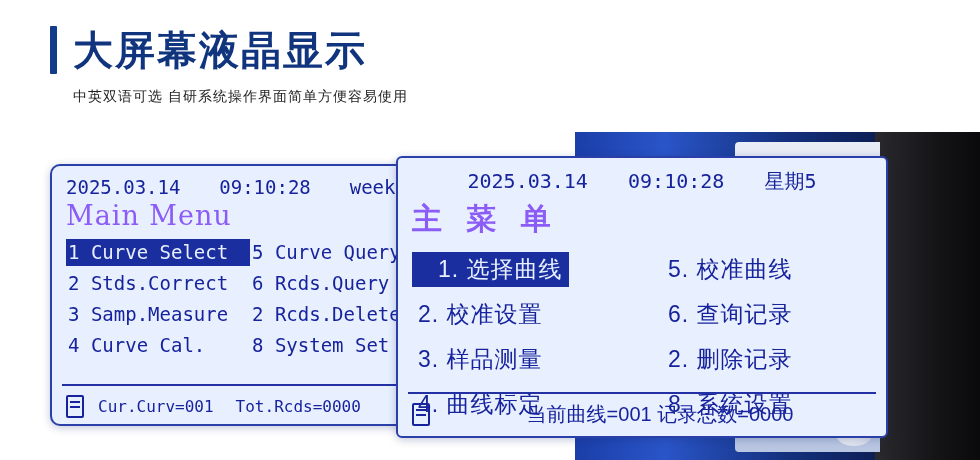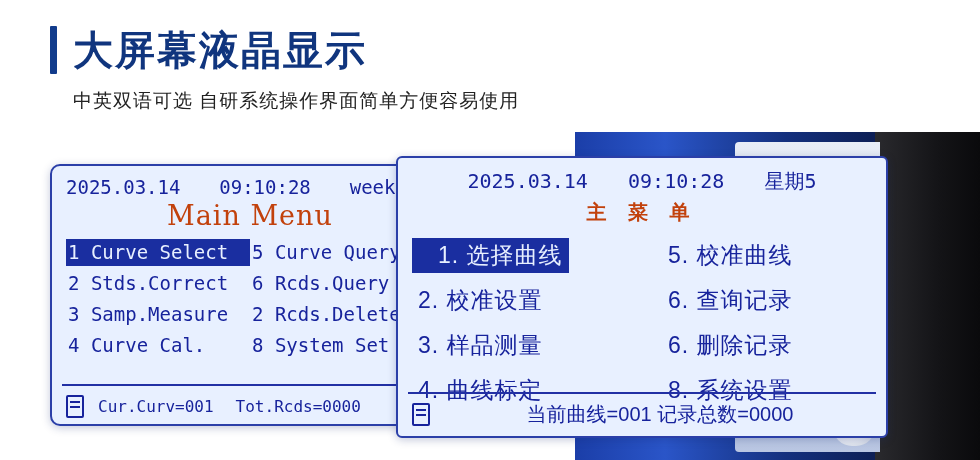--- a/index.html
+++ b/index.html
@@ -36,21 +36,21 @@
   .title-text {
     font-size: 40px;
     font-weight: bold;
     color: #10357e;
     letter-spacing: 2px;
     line-height: 48px;
   }
   .subtitle-text {
     margin-top: 14px;
     margin-left: 23px;
-    font-size: 19px;
+    font-size: 14px;
     color: #222222;
     letter-spacing: 1px;
   }
 
   
   .device {
     position: absolute;
     left: 575px;
     top: 132px;
     width: 405px;
@@ -207,31 +207,30 @@
     letter-spacing: 0px;
   }
   .lcd-cn .status-line {
     font-size: 20px;
     text-align: center;
   }
   .status-sp { display: inline-block; width: 16px; }
 
   
   .menu-heading {
-    text-align: center;
     font-family: "DejaVu Serif", serif;
     font-size: 27px;
-    color: #c2410c;
+    color: #8b5cf6;
     margin-top: 2px;
     letter-spacing: 1px;
   }
   .lcd-cn .menu-heading {
     font-family: "Liberation Sans", sans-serif;
     font-weight: bold;
-    font-size: 20px;
+    font-size: 30px;
     letter-spacing: 8px;
     margin-top: 4px;
   }
 
   
   .menu-grid {
     margin-top: 8px;
     display: grid;
     grid-template-columns: 1fr 1fr;
     row-gap: 4px;
@@ -382,21 +381,21 @@
       <span class="status-sp"></span>
       <span>星期5</span>
     </div>
     <div class="menu-heading">主 菜 单</div>
     <div class="menu-grid">
       <div><span class="menu-item selected">1. 选择曲线</span></div>
       <div class="menu-item col2">5. 校准曲线</div>
       <div class="menu-item">2. 校准设置</div>
       <div class="menu-item col2">6. 查询记录</div>
       <div class="menu-item">3. 样品测量</div>
-      <div class="menu-item col2">6. 删除记录</div>
+      <div class="menu-item col2">2. 删除记录</div>
       <div class="menu-item">4. 曲线标定</div>
       <div class="menu-item col2">8. 系统设置</div>
     </div>
     <div class="lcd-sep"></div>
     <div class="lcd-footer">
       <span class="doc-icon"></span>
       <span class="footer-txt">当前曲线=001 记录总数=0000</span>
     </div>
   </div>
 </div>

